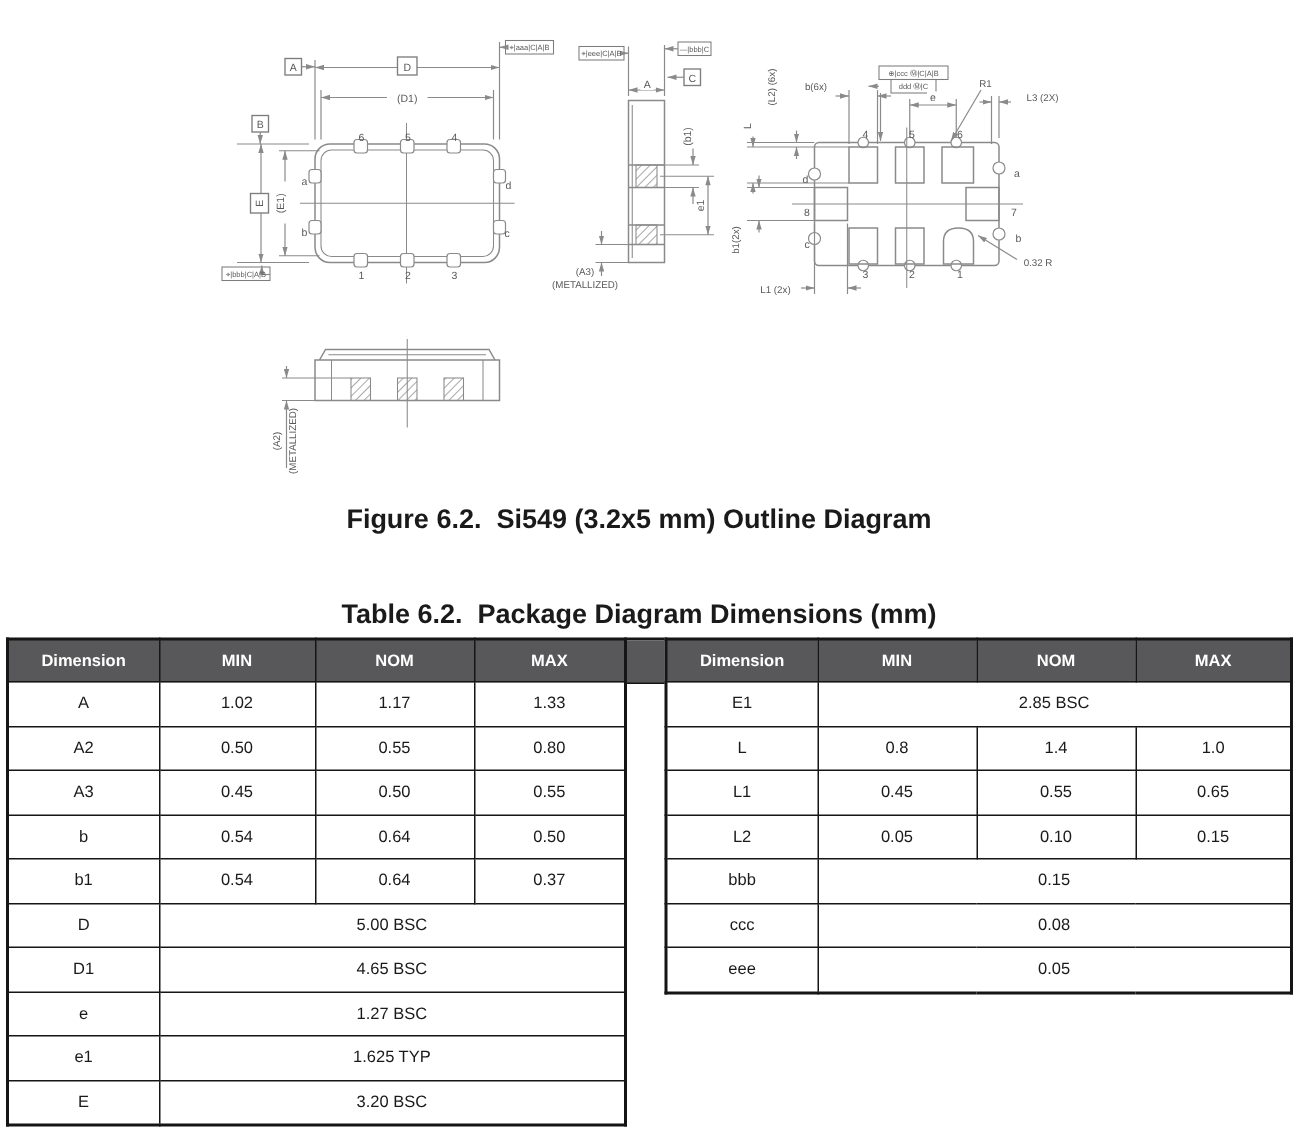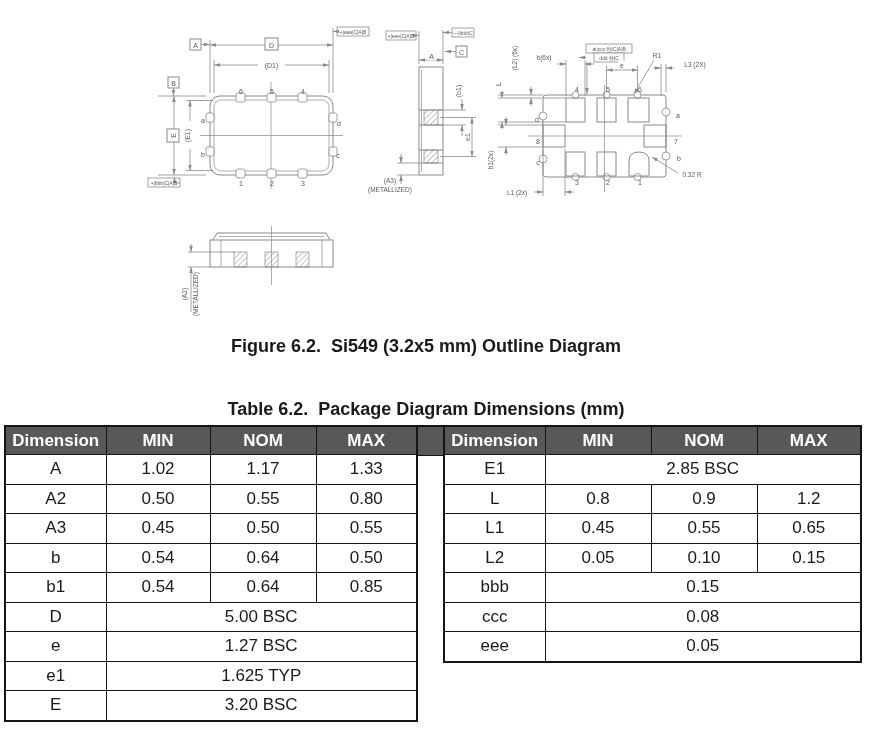--- a/index.html
+++ b/index.html
@@ -16,21 +16,21 @@
   .tx{fill:#595959;font-family:"Liberation Sans",sans-serif;font-size:7px;text-anchor:middle;stroke:none;}
   .sm{font-size:6.5px;}
   .fr{font-size:5px;}
   .hatchrect{fill:url(#hatch);stroke:#8a8a8a;stroke-width:0.7;}
   .caption{position:absolute;left:0;width:852px;text-align:center;font-weight:bold;
            font-size:18px;white-space:pre;color:#1a1a1a;}
   #figcap{top:336px;}
   #tabcap{top:383px;margin-top:16px;}
   .dims{position:absolute;left:4px;top:425px;display:flex;align-items:flex-start;}
   table.dim-table{border-collapse:collapse;table-layout:fixed;border:2px solid #151515;
-                  font-size:17px;text-align:center;}
+                  font-size:11px;text-align:center;}
   table.dim-table th{background:#58585a;color:#fff;font-weight:bold;height:27px;
                      border:1px solid #151515;padding:0;}
   table.dim-table td{height:28.5px;border:1px solid #151515;padding:0;background:#fff;}
   .spacer{width:25px;align-self:stretch;border-top:2px solid #151515;border-bottom:2px solid #151515;
           display:flex;flex-direction:column;height:325px;}
   .spacer-head{height:28px;background:#58585a;border-bottom:1px solid #151515;}
 </style>
 </head>
 <body>
 
@@ -326,25 +326,29 @@
           <tr>
             <td>b</td>
             <td>0.54</td>
             <td>0.64</td>
             <td>0.50</td>
           </tr>
           <tr>
             <td>b1</td>
             <td>0.54</td>
             <td>0.64</td>
-            <td>0.85</td>
+            <td>0.37</td>
           </tr>
           <tr>
             <td>D</td>
             <td colspan="3">5.00 BSC</td>
+          </tr>
+          <tr>
+            <td>D1</td>
+            <td colspan="3">4.65 BSC</td>
           </tr>
           <tr>
             <td>e</td>
             <td colspan="3">1.27 BSC</td>
           </tr>
           <tr>
             <td>e1</td>
             <td colspan="3">1.625 TYP</td>
           </tr>
           <tr>
@@ -374,22 +378,22 @@
       </tr>
     </thead>
     <tbody id="tbody-right">
           <tr>
             <td>E1</td>
             <td colspan="3">2.85 BSC</td>
           </tr>
           <tr>
             <td>L</td>
             <td>0.8</td>
-            <td>0.9</td>
-            <td>1.2</td>
+            <td>1.4</td>
+            <td>1.0</td>
           </tr>
           <tr>
             <td>L1</td>
             <td>0.45</td>
             <td>0.55</td>
             <td>0.65</td>
           </tr>
           <tr>
             <td>L2</td>
             <td>0.05</td>

